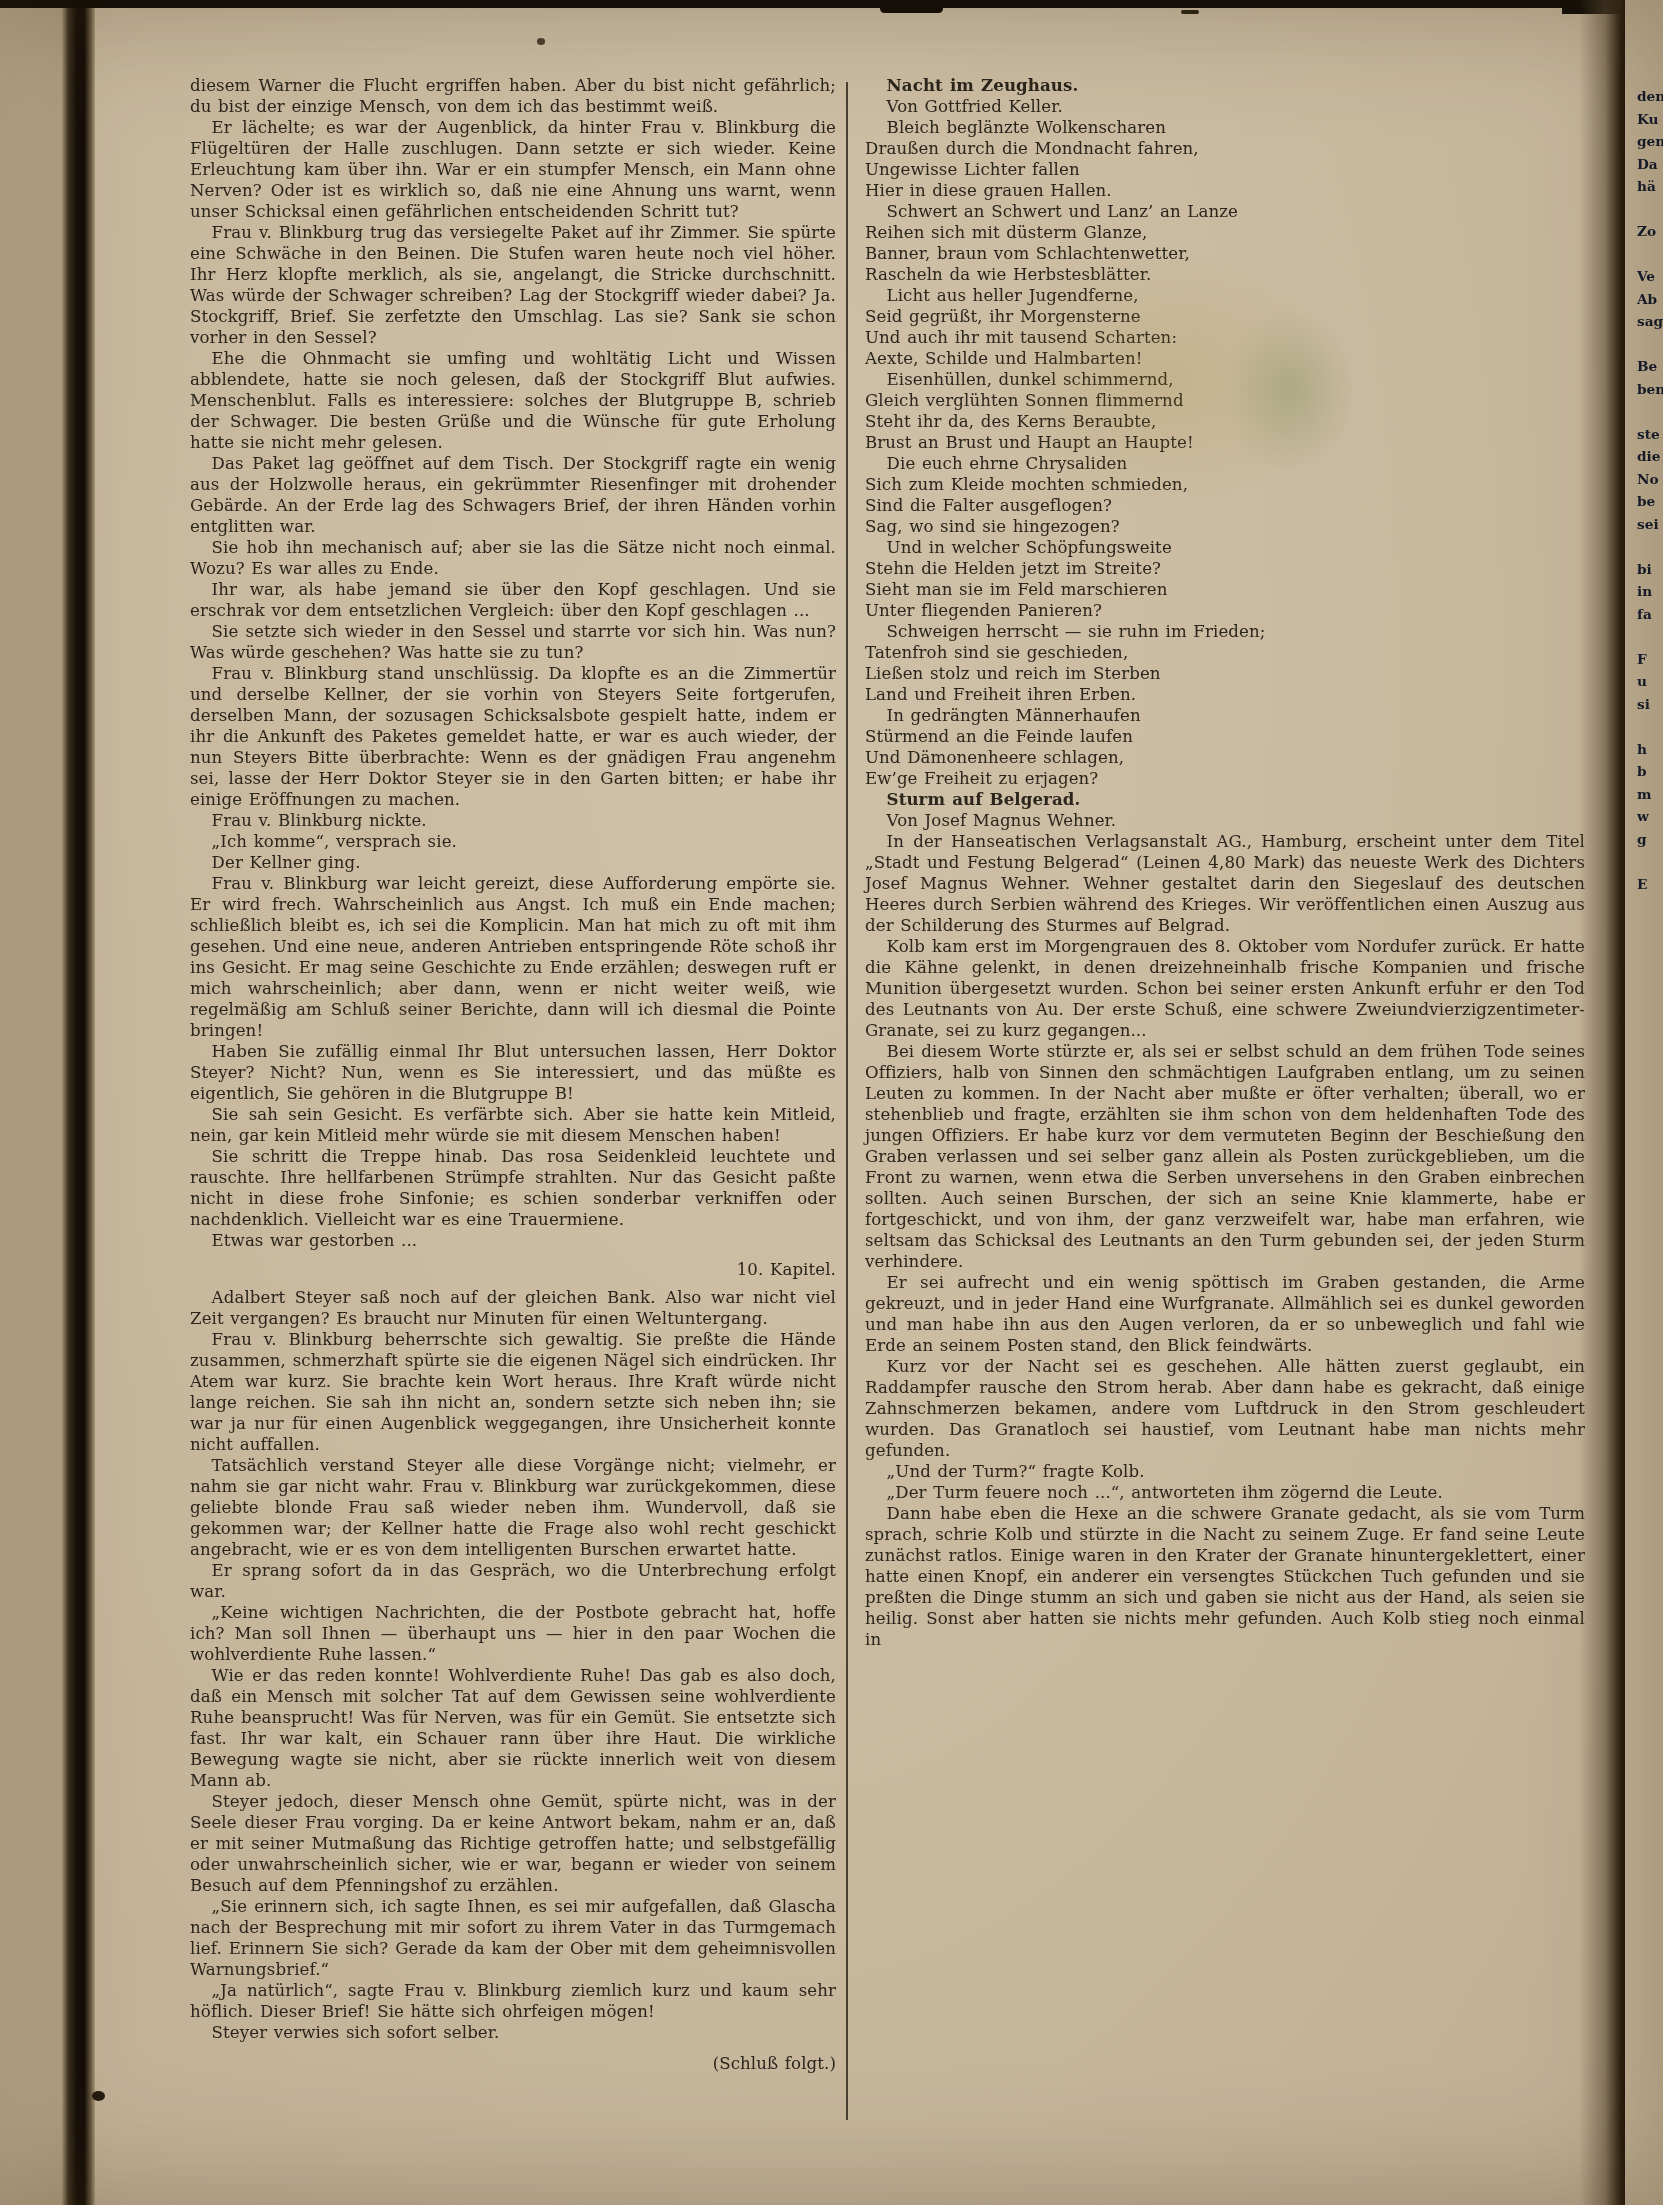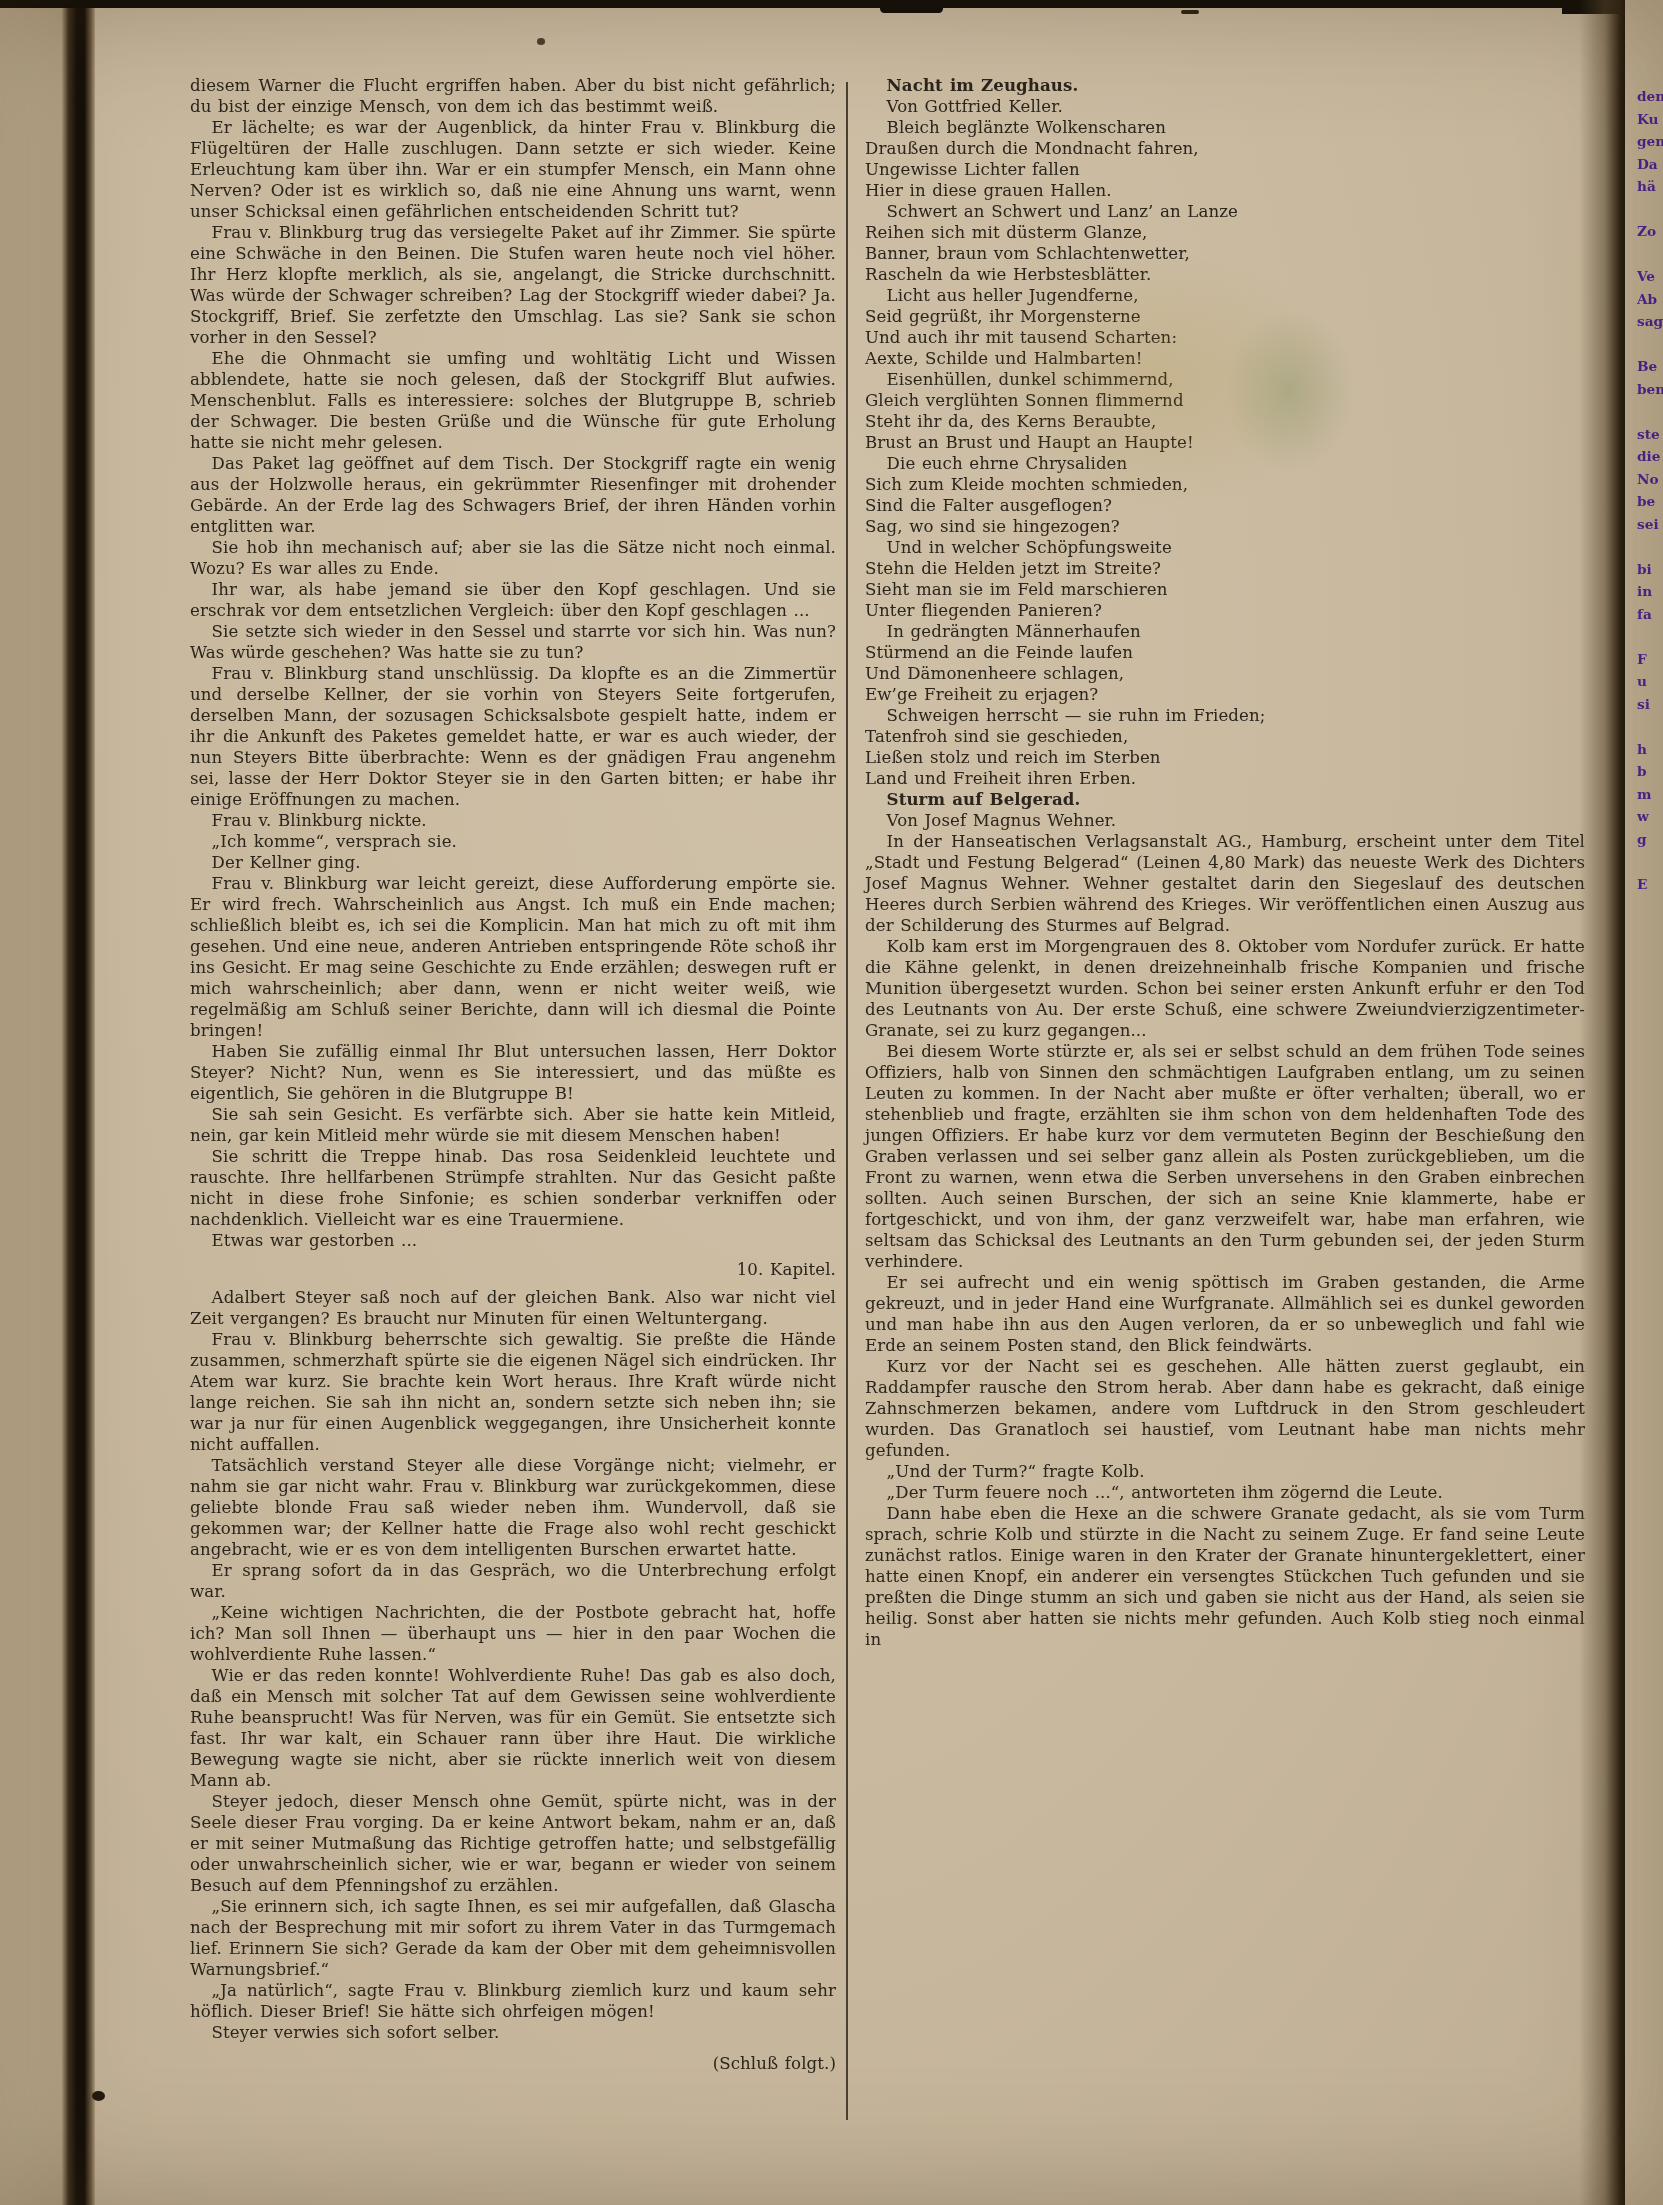--- a/index.html
+++ b/index.html
@@ -27,21 +27,21 @@
   #top-blob-1 { position: absolute; left: 880px; top: 0; width: 63px; height: 12.5px; background: #0d0a06; border-radius: 0 0 4.2px 4.2px; }
   #top-blob-2 { position: absolute; left: 1562px; top: 0; width: 101px; height: 14px; background: #0d0a06; }
   #edge-shadow {
     position: absolute; left: 1579px; top: 0; width: 47px; height: 2205px;
     background: linear-gradient(90deg, rgba(58,44,24,0) 0%, rgba(90,74,50,0.55) 55%, #2c2010 88%, #1c1309 100%);
   }
   #edge-sliver { position: absolute; left: 1625px; top: 0; width: 38px; height: 2205px; background: #c2b195; }
   #edge-fragments {
     position: absolute; left: 1637px; top: 85px; width: 27px;
     font-size: 13.7px; line-height: 22.5px; white-space: pre-line;
-    color: #4c1d95; font-weight: bold;
+    color: #0f172a; font-weight: bold;
   }
   #divider { position: absolute; left: 846px; top: 82px; width: 1.7px; height: 2038px; background: #4a4032; }
 
   #col-left  { position: absolute; left: 190px;  top: 75px; width: 646px; }
   #col-right { position: absolute; left: 865px; top: 75px; width: 720px; }
 
   .body-text p {
     margin: 0; font-size: 16.6px; line-height: 21px;
     text-align: justify; text-indent: 21.6px;
     word-spacing: 1.2px; letter-spacing: 0.1px;
@@ -139,28 +139,28 @@
 Steht ihr da, des Kerns Beraubte,
 Brust an Brust und Haupt an Haupte!</p>
   <p class="stanza">Die euch ehrne Chrysaliden
 Sich zum Kleide mochten schmieden,
 Sind die Falter ausgeflogen?
 Sag, wo sind sie hingezogen?</p>
   <p class="stanza">Und in welcher Schöpfungsweite
 Stehn die Helden jetzt im Streite?
 Sieht man sie im Feld marschieren
 Unter fliegenden Panieren?</p>
+  <p class="stanza">Schweigen herrscht — sie ruhn im Frieden;
+Tatenfroh sind sie geschieden,
+Ließen stolz und reich im Sterben
+Land und Freiheit ihren Erben.</p>
   <p class="stanza">In gedrängten Männerhaufen
 Stürmend an die Feinde laufen
 Und Dämonenheere schlagen,
 Ew’ge Freiheit zu erjagen?</p>
-  <p class="stanza">Schweigen herrscht — sie ruhn im Frieden;
-Tatenfroh sind sie geschieden,
-Ließen stolz und reich im Sterben
-Land und Freiheit ihren Erben.</p>
   <p class="article-title">Sturm auf Belgerad.</p>
   <p class="byline">Von Josef Magnus Wehner.</p>
   <p class="article-intro">In der Hanseatischen Verlagsanstalt AG., Hamburg, erscheint unter dem Titel „Stadt und Festung Belgerad“ (Leinen 4,80 Mark) das neueste Werk des Dichters Josef Magnus Wehner. Wehner gestaltet darin den Siegeslauf des deutschen Heeres durch Serbien während des Krieges. Wir veröffentlichen einen Auszug aus der Schilderung des Sturmes auf Belgrad.</p>
   <p>Kolb kam erst im Morgengrauen des 8. Oktober vom Nordufer zurück. Er hatte die Kähne gelenkt, in denen dreizehneinhalb frische Kompanien und frische Munition übergesetzt wurden. Schon bei seiner ersten Ankunft erfuhr er den Tod des Leutnants von Au. Der erste Schuß, eine schwere Zweiundvierzigzentimeter-Granate, sei zu kurz gegangen...</p>
   <p>Bei diesem Worte stürzte er, als sei er selbst schuld an dem frühen Tode seines Offiziers, halb von Sinnen den schmächtigen Laufgraben entlang, um zu seinen Leuten zu kommen. In der Nacht aber mußte er öfter verhalten; überall, wo er stehenblieb und fragte, erzählten sie ihm schon von dem heldenhaften Tode des jungen Offiziers. Er habe kurz vor dem vermuteten Beginn der Beschießung den Graben verlassen und sei selber ganz allein als Posten zurückgeblieben, um die Front zu warnen, wenn etwa die Serben unversehens in den Graben einbrechen sollten. Auch seinen Burschen, der sich an seine Knie klammerte, habe er fortgeschickt, und von ihm, der ganz verzweifelt war, habe man erfahren, wie seltsam das Schicksal des Leutnants an den Turm gebunden sei, der jeden Sturm verhindere.</p>
   <p>Er sei aufrecht und ein wenig spöttisch im Graben gestanden, die Arme gekreuzt, und in jeder Hand eine Wurfgranate. Allmählich sei es dunkel geworden und man habe ihn aus den Augen verloren, da er so unbeweglich und fahl wie Erde an seinem Posten stand, den Blick feindwärts.</p>
   <p>Kurz vor der Nacht sei es geschehen. Alle hätten zuerst geglaubt, ein Raddampfer rausche den Strom herab. Aber dann habe es gekracht, daß einige Zahnschmerzen bekamen, andere vom Luftdruck in den Strom geschleudert wurden. Das Granatloch sei haustief, vom Leutnant habe man nichts mehr gefunden.</p>
   <p>„Und der Turm?“ fragte Kolb.</p>
   <p>„Der Turm feuere noch ...“, antworteten ihm zögernd die Leute.</p>
   <p>Dann habe eben die Hexe an die schwere Granate gedacht, als sie vom Turm sprach, schrie Kolb und stürzte in die Nacht zu seinem Zuge. Er fand seine Leute zunächst ratlos. Einige waren in den Krater der Granate hinuntergeklettert, einer hatte einen Knopf, ein anderer ein versengtes Stückchen Tuch gefunden und sie preßten die Dinge stumm an sich und gaben sie nicht aus der Hand, als seien sie heilig. Sonst aber hatten sie nichts mehr gefunden. Auch Kolb stieg noch einmal in</p>

